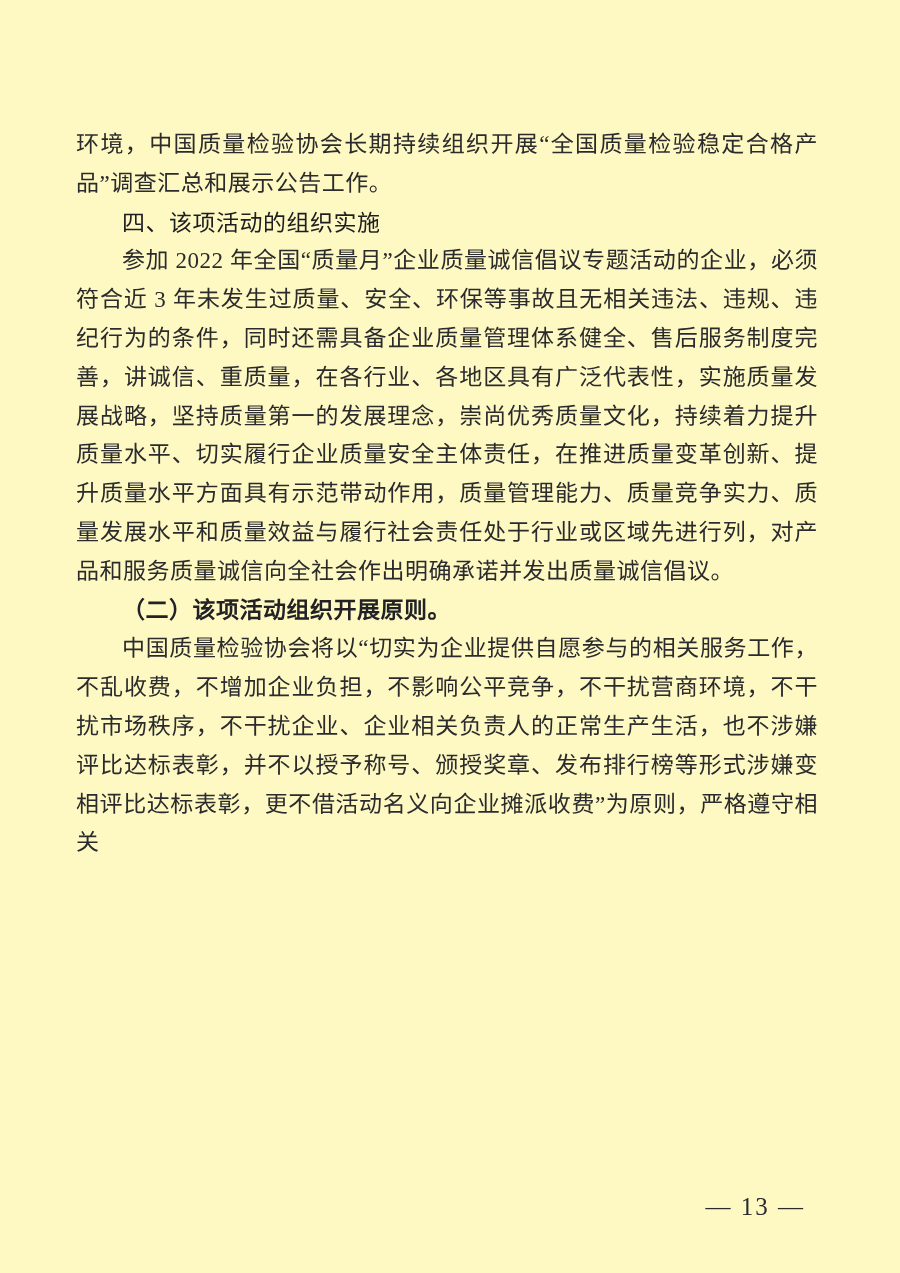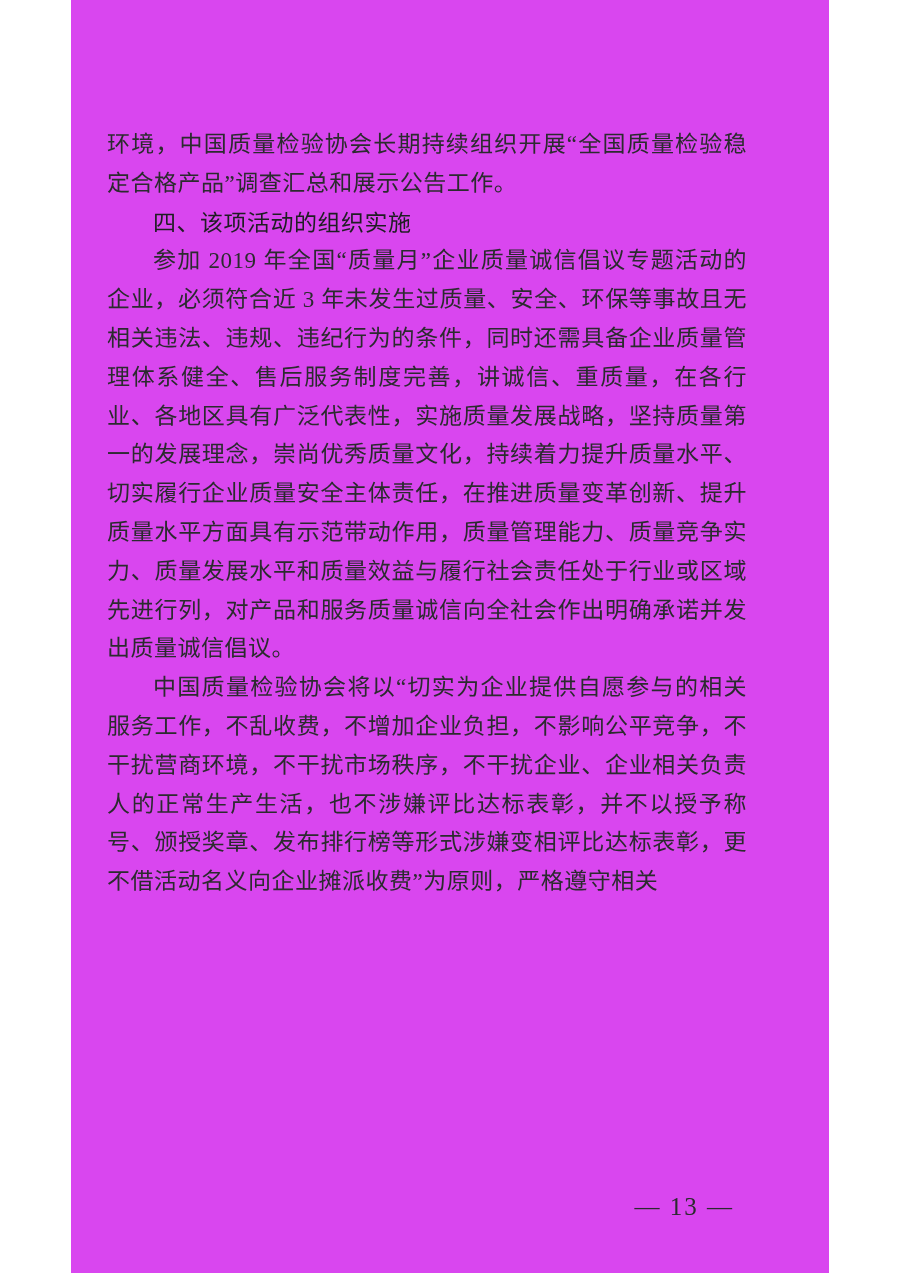--- a/index.html
+++ b/index.html
@@ -2,26 +2,26 @@
 <html lang="zh-CN"><head>
 <meta charset="utf-8">
 <style>
   html, body {
     margin: 0;
     padding: 0;
     background: #ffffff;
   }
   .page {
     position: relative;
-    width: 758px;
+    width: 900px;
     height: 1273px;
     margin: 0 auto;
-    background: #d946ef;
+    background: #fef9c3;
     box-sizing: border-box;
-    padding: 126px 82px 0 36px;
+    padding: 126px 82px 0 76px;
     overflow: hidden;
     font-family: "Liberation Serif", "DejaVu Serif", serif;
     color: #2b2b2e;
   }
   .page p {
     margin: 0;
     font-size: 23px;
     line-height: 38.8px;
     text-align: justify;
     text-justify: inter-ideograph;
@@ -51,20 +51,21 @@
 <body>
 
 <div class="page">
 
   <p class="body-text">环境，中国质量检验协会长期持续组织开展“全国质量检验稳定合格产品”调查汇总和展示公告工作。</p>
 
 
   <p class="heading-hei indent">四、该项活动的组织实施</p>
 
 
-  <p class="body-text indent">参加 2019 年全国“质量月”企业质量诚信倡议专题活动的企业，必须符合近 3 年未发生过质量、安全、环保等事故且无相关违法、违规、违纪行为的条件，同时还需具备企业质量管理体系健全、售后服务制度完善，讲诚信、重质量，在各行业、各地区具有广泛代表性，实施质量发展战略，坚持质量第一的发展理念，崇尚优秀质量文化，持续着力提升质量水平、切实履行企业质量安全主体责任，在推进质量变革创新、提升质量水平方面具有示范带动作用，质量管理能力、质量竞争实力、质量发展水平和质量效益与履行社会责任处于行业或区域先进行列，对产品和服务质量诚信向全社会作出明确承诺并发出质量诚信倡议。</p>
+  <p class="body-text indent">参加 2022 年全国“质量月”企业质量诚信倡议专题活动的企业，必须符合近 3 年未发生过质量、安全、环保等事故且无相关违法、违规、违纪行为的条件，同时还需具备企业质量管理体系健全、售后服务制度完善，讲诚信、重质量，在各行业、各地区具有广泛代表性，实施质量发展战略，坚持质量第一的发展理念，崇尚优秀质量文化，持续着力提升质量水平、切实履行企业质量安全主体责任，在推进质量变革创新、提升质量水平方面具有示范带动作用，质量管理能力、质量竞争实力、质量发展水平和质量效益与履行社会责任处于行业或区域先进行列，对产品和服务质量诚信向全社会作出明确承诺并发出质量诚信倡议。</p>
 
+  <p class="heading-kai indent">（二）该项活动组织开展原则。</p>
 
   <p class="body-text indent">中国质量检验协会将以“切实为企业提供自愿参与的相关服务工作，不乱收费，不增加企业负担，不影响公平竞争，不干扰营商环境，不干扰市场秩序，不干扰企业、企业相关负责人的正常生产生活，也不涉嫌评比达标表彰，并不以授予称号、颁授奖章、发布排行榜等形式涉嫌变相评比达标表彰，更不借活动名义向企业摊派收费”为原则，严格遵守相关</p>
 
   <div class="page-footer">— 13 —</div>
 
 </div>
 
 </body></html>

